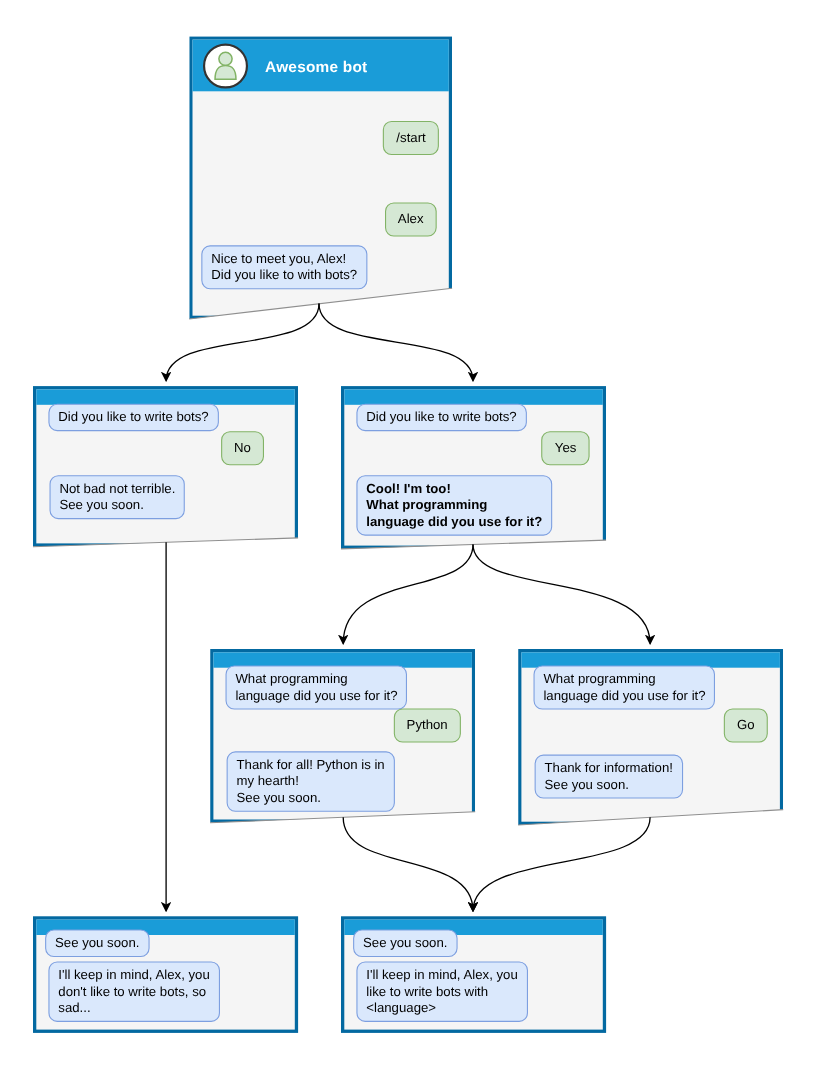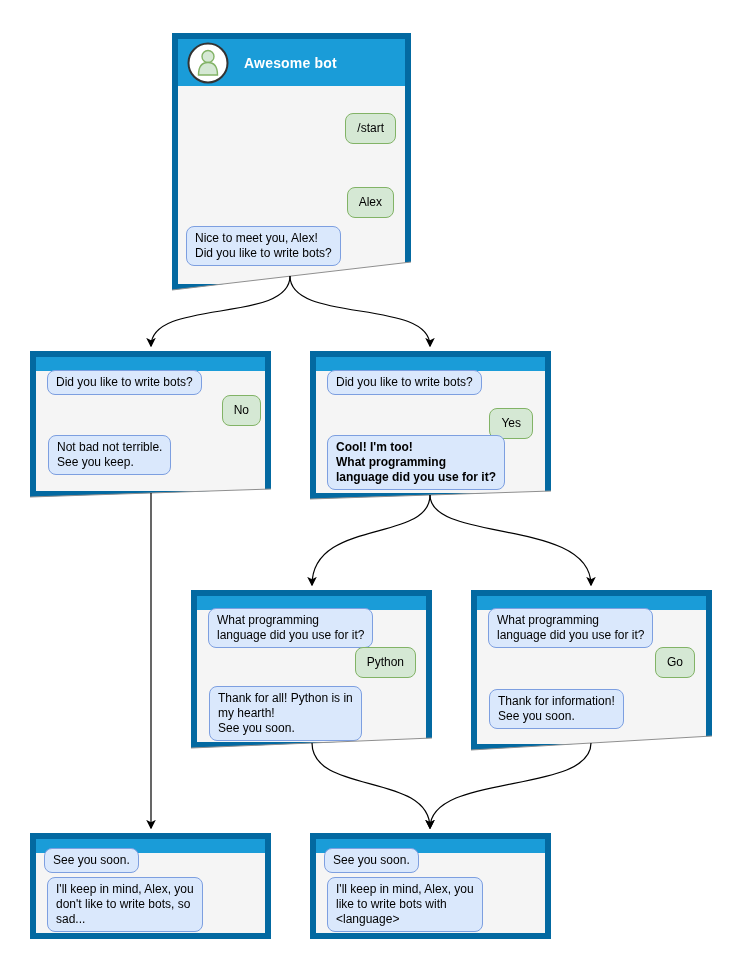--- a/index.html
+++ b/index.html
@@ -1,19 +1,19 @@
 <!DOCTYPE html>
 <html style="--header_blue: #1a9cd8; --window_bg: #f5f5f5; --window_border: #8f8f8f; --bot_bubble_fill: #dae8fc; --bot_bubble_border: #7d9fe0; --user_bubble_fill: #d5e8d4; --user_bubble_border: #82b366; --title_text: #ffffff;"><head>
 <meta charset="utf-8">
 <style>
   html,body{margin:0;padding:0;background:#ffffff;}
   .canvas{position:relative;width:743px;height:971px;background:#ffffff;overflow:hidden;
           font-family:"Liberation Sans",sans-serif;color:#000;}
   .overlay{position:absolute;left:0;top:0;width:743px;height:971px;pointer-events:none;z-index:5;}
-  .window{position:absolute;background:#f5f5f5;border:6px solid #0369a1;box-sizing:border-box;z-index:2;}
+  .window{position:absolute;background:#f5f5f5;border:3px solid #0369a1;box-sizing:border-box;z-index:2;}
   .titlebar{height:14px;background:var(--header_blue);}
   .titlebar.big{height:47px;display:flex;align-items:center;gap:15px;padding-left:9px;box-sizing:border-box;}
   .title{color:#ffffff;font-weight:bold;font-size:14px;letter-spacing:.2px;}
   .avatar{width:42px;height:42px;flex:0 0 auto;display:block;}
   .bubble{position:absolute;font-size:12px;line-height:15px;padding:4px 8px;border-radius:8px;
           white-space:pre;border:1px solid;box-sizing:border-box;}
   .bubble.bot{background:var(--bot_bubble_fill);border-color:var(--bot_bubble_border);}
   .bubble.user{background:var(--user_bubble_fill);border-color:var(--user_bubble_border);padding:7px 11px;}
   .connector{fill:none;stroke:#000;stroke-width:1.2;}
   .slantline{stroke:#8f8f8f;stroke-width:1;}
@@ -28,35 +28,35 @@
       <svg class="avatar" viewBox="0 0 42 42">
         <circle cx="21" cy="21" r="19.5" fill="#ffffff" stroke="#333333" stroke-width="2"></circle>
         <circle cx="21" cy="14.5" r="6" fill="#d5e8d4" stroke="#82b366" stroke-width="1.4"></circle>
         <path d="M11.5 33 C11.5 23.5 15 20.5 21 20.5 C27 20.5 30.5 23.5 30.5 33 Z" fill="#d5e8d4" stroke="#82b366" stroke-width="1.4"></path>
       </svg>
       <span class="title">Awesome bot</span>
     </div>
     <div class="bubble user" style="right:9px;top:57px;margin-top:17px;">/start</div>
     <div class="bubble user" style="right:11px;top:148px;text-align:right;">Alex</div>
     <div class="bubble bot" style="left:8px;top:187px;">Nice to meet you, Alex!
-Did you like to write bots?</div>
+Did you like to with bots?</div>
   </div>
 
   <div class="window" style="left:30px;top:351px;width:241px;height:146px;clip-path:polygon(0 0,100% 0,100% 138px,0 100%);">
     <div class="titlebar"></div>
     <div class="bubble bot" style="left:11px;top:13px;">Did you like to write bots?</div>
-    <div class="bubble user" style="right:4px;top:38px;">No</div>
+    <div class="bubble user" style="right:28px;top:38px;">No</div>
     <div class="bubble bot" style="left:12px;top:78px;">Not bad not terrible.
-See you keep.</div>
+See you soon.</div>
   </div>
 
   <div class="window" style="left:310px;top:351px;width:241px;height:148px;clip-path:polygon(0 0,100% 0,100% 140px,0 100%);">
     <div class="titlebar"></div>
     <div class="bubble bot" style="left:11px;top:13px;">Did you like to write bots?</div>
-    <div class="bubble user" style="right:12px;top:51px;">Yes</div>
+    <div class="bubble user" style="right:12px;top:38px;">Yes</div>
     <div class="bubble bot" style="left:11px;top:78px;font-weight:bold;">Cool! I'm too!
 What programming
 language did you use for it?</div>
   </div>
 
   <div class="window" style="left:191px;top:590px;width:241px;height:158px;clip-path:polygon(0 0,100% 0,100% 148px,0 100%);">
     <div class="titlebar"></div>
     <div class="bubble bot" style="left:11px;top:12px;">What programming
 language did you use for it?</div>
     <div class="bubble user" style="right:10px;top:51px;margin-left:32px;">Python</div>

